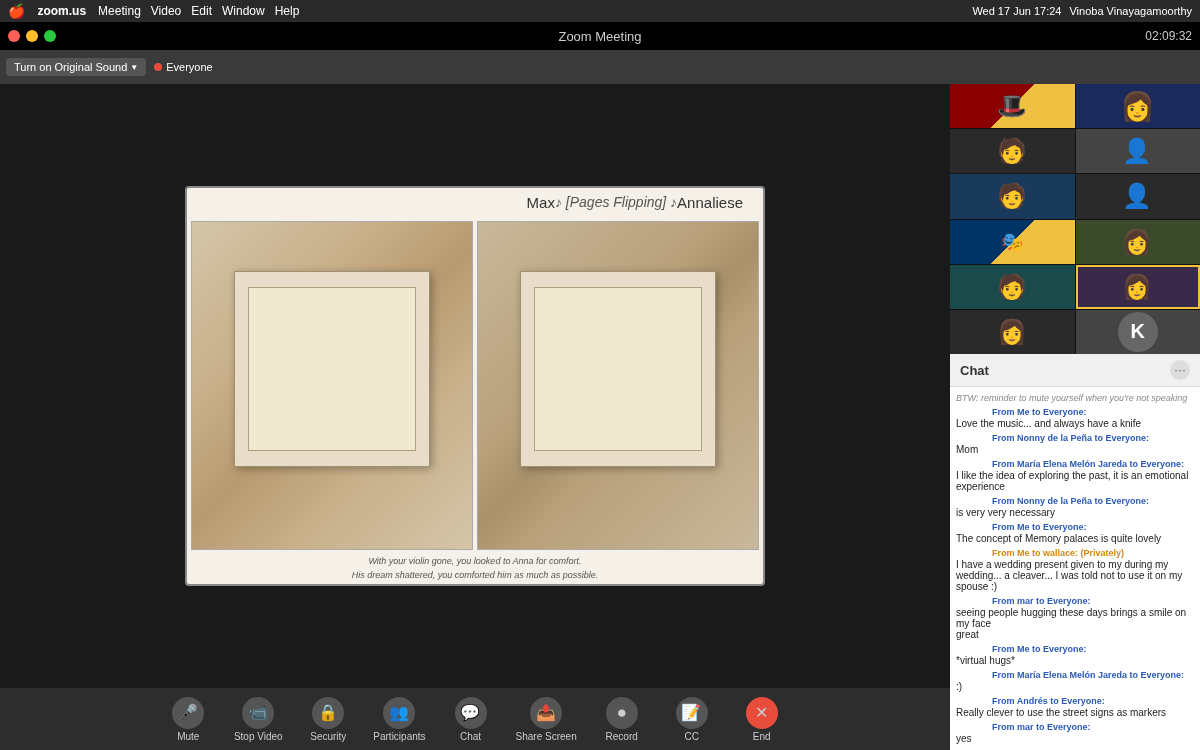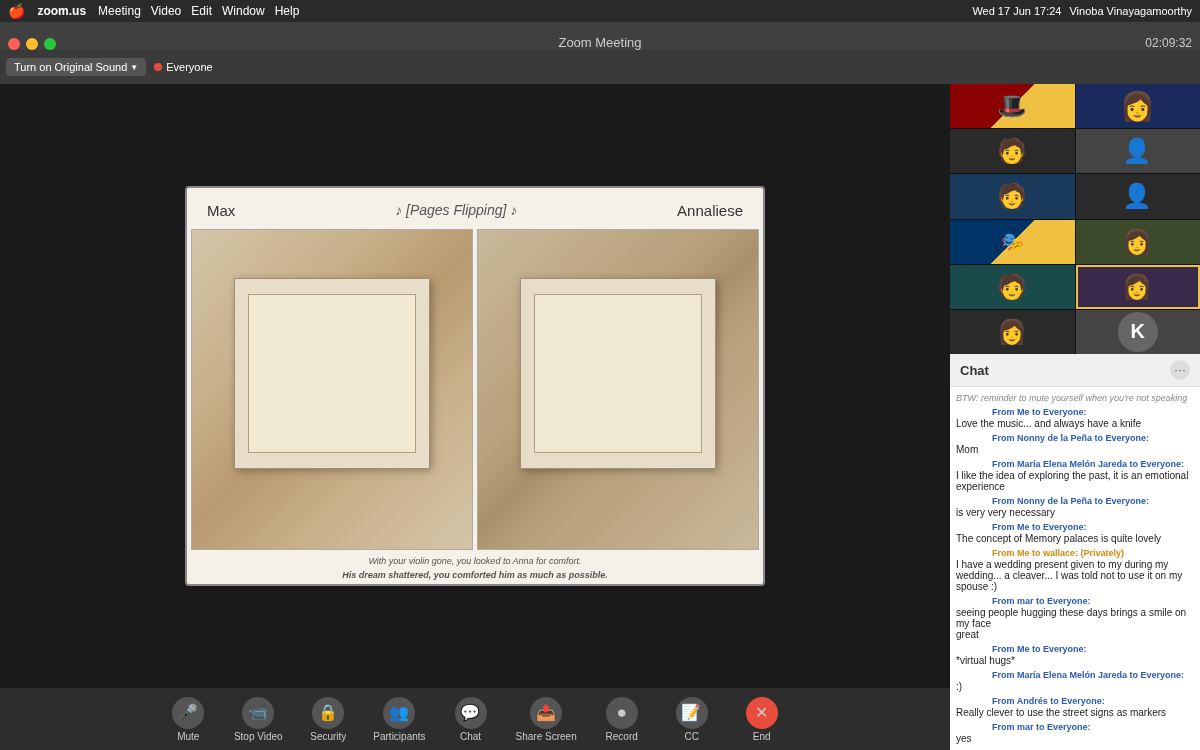--- a/index.html
+++ b/index.html
@@ -32,23 +32,23 @@
       width: 100%;
       height: 728px;
       background: #1c1c1c;
       display: flex;
       flex-direction: column;
     }
 
     
     #zoom-titlebar {
       height: 28px;
-      background: #404040;
-      display: flex;
-      align-items: flex-end;
+      background: #000000;
+      display: flex;
+      align-items: center;
       justify-content: center;
       position: relative;
     }
     #zoom-titlebar .title {
       font-size: 13px;
       color: #ccc;
     }
     .traffic-lights {
       position: absolute;
       left: 8px;
@@ -139,26 +139,25 @@
       border: 2px solid #888;
       border-radius: 4px;
       display: flex;
       flex-direction: column;
       overflow: hidden;
       position: relative;
     }
 
     .presentation-header {
       display: flex;
-      justify-content: space-between;
+      justify-content: flex-end;
       padding: 6px 20px;
       font-size: 14px;
       color: #333;
       font-style: italic;
-      margin-top: 8px;
     }
 
     .presentation-images {
       display: flex;
       flex: 1;
       gap: 4px;
       padding: 4px;
     }
 
     .pres-img-box {
@@ -442,21 +441,21 @@
               </div>
             </div>
             <div class="pres-img-box">
               <div class="book-sim" style="background: linear-gradient(135deg, #c8b89a 0%, #b8a07a 40%, #a8906a 50%, #b8a07a 60%, #c8b89a 100%);">
               </div>
             </div>
           </div>
 
           <div style="display:flex; padding: 0 4px 2px; flex-direction: column;">
             <div class="caption-text" style="flex:1;">With your violin gone, you looked to Anna for comfort.</div>
-            <div class="caption-text" style="flex:1;font-weight:bold;">His dream shattered, you comforted him as much as possible.</div>
+            <div class="caption-text" style="flex:1;">His dream shattered, you comforted him as much as possible.</div>
           </div>
         </div>
 
 
       </div>
 
       <div id="bottom-toolbar">
         <div class="bottom-btn">
           <div class="icon-circle">🎤</div>
           <span>Mute</span>

